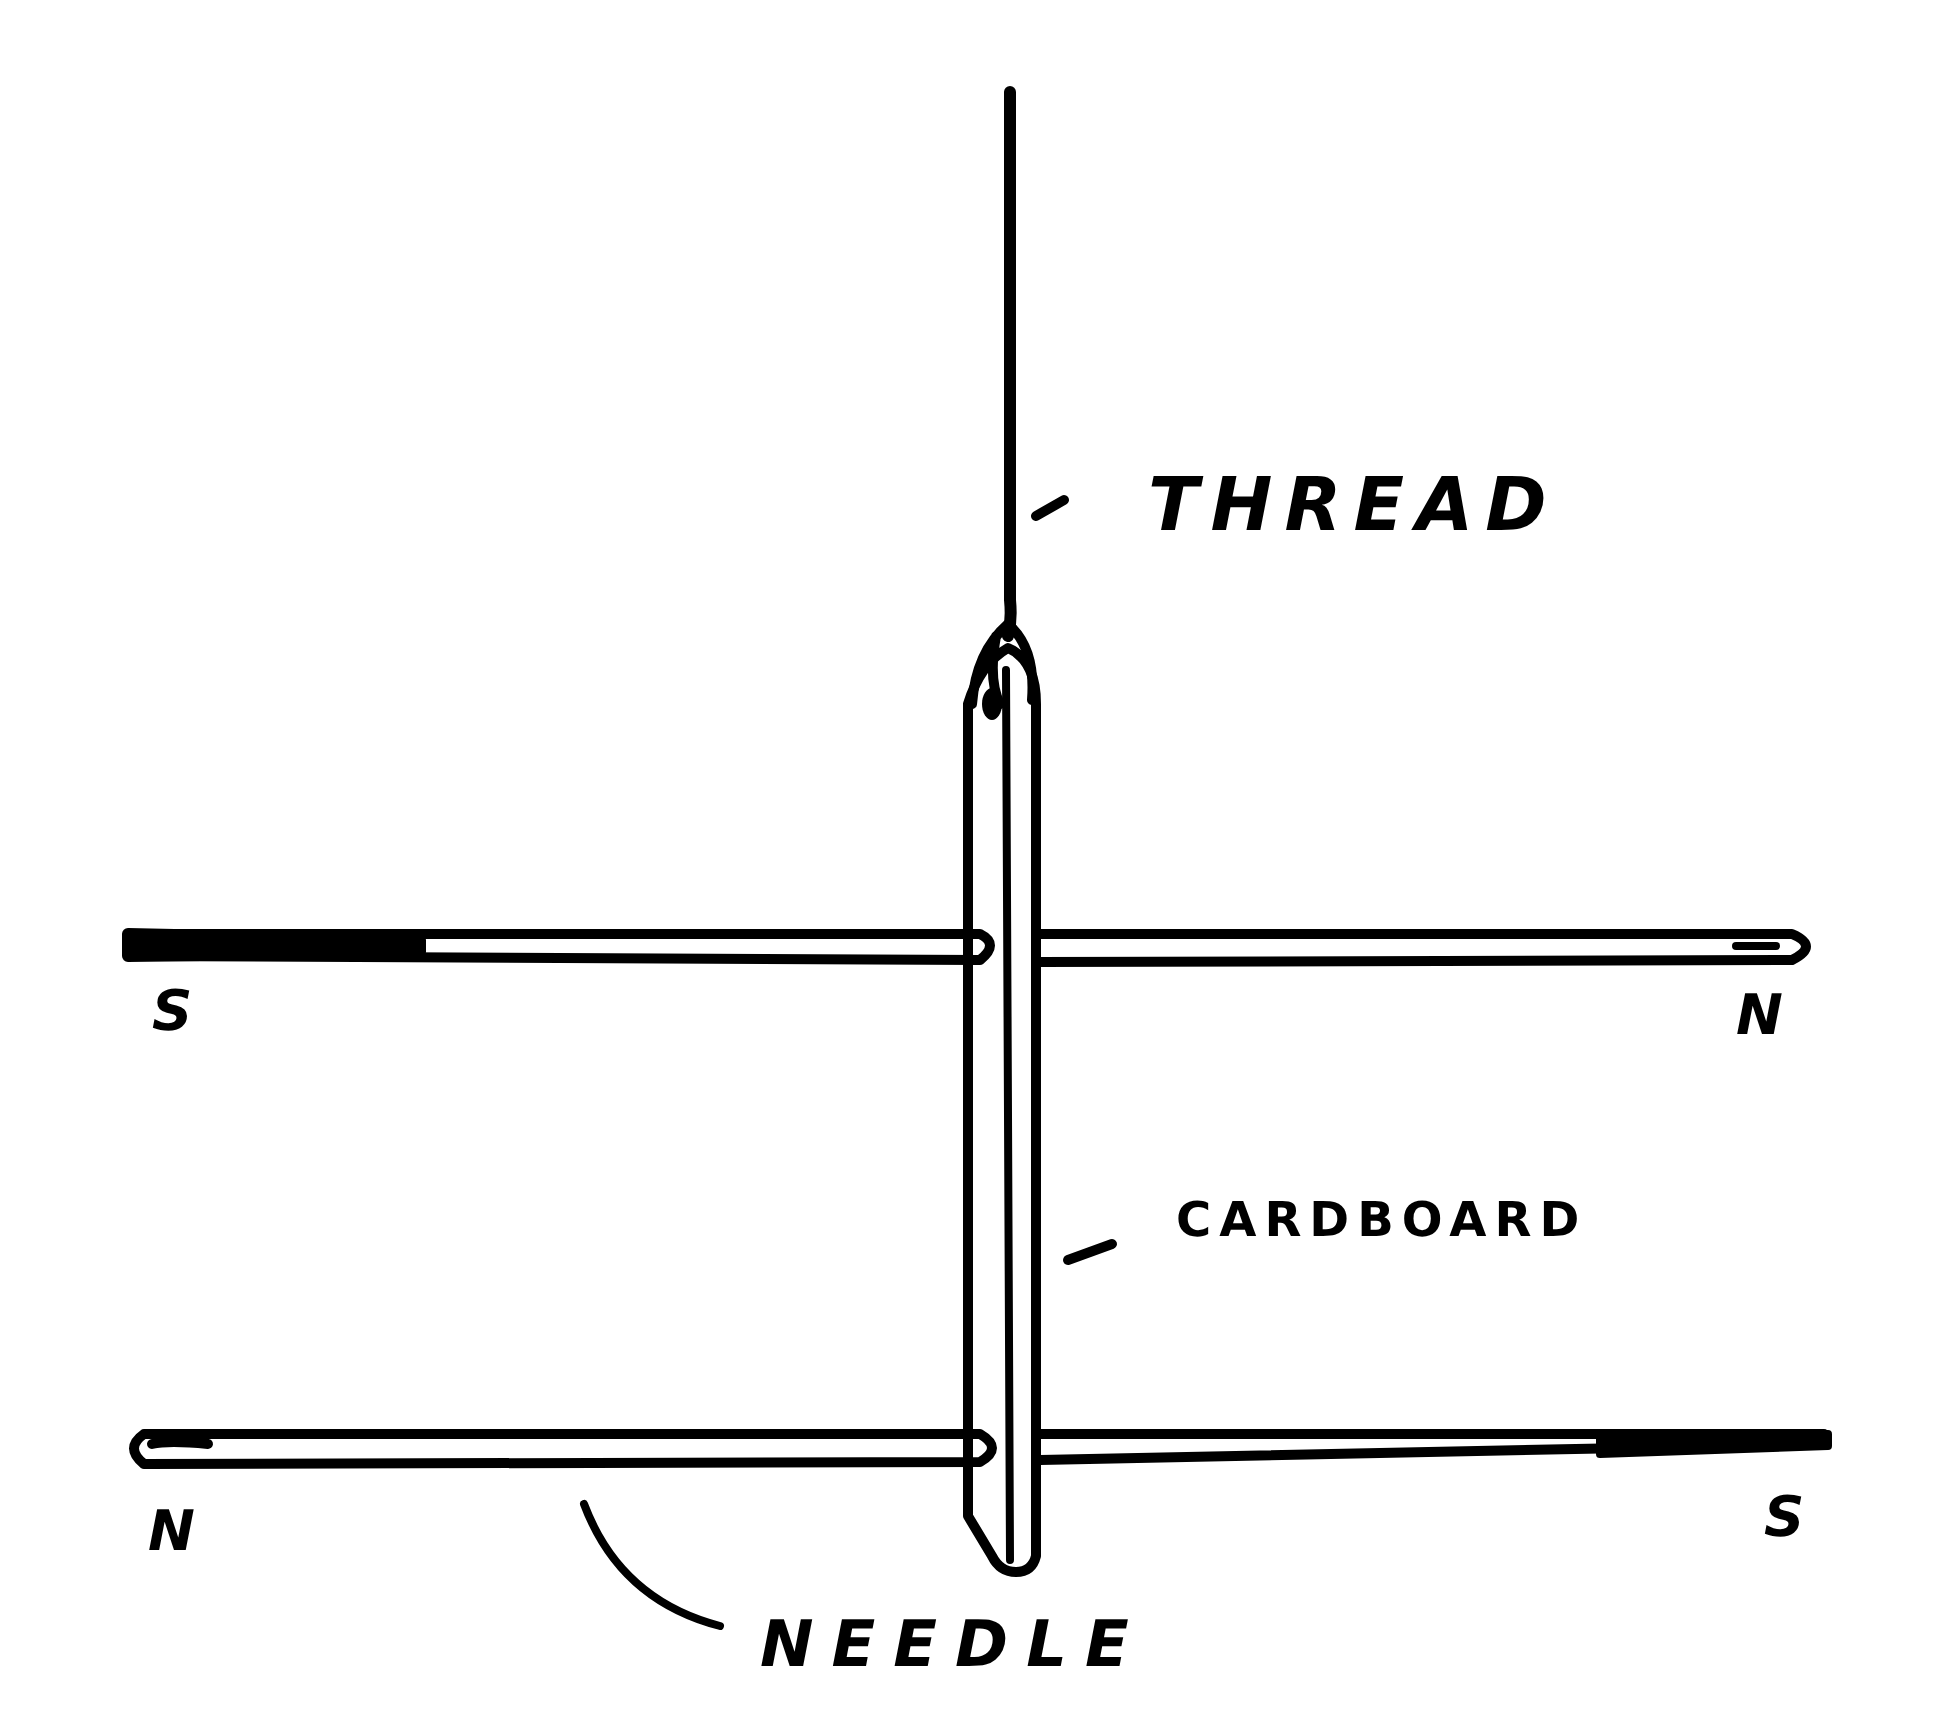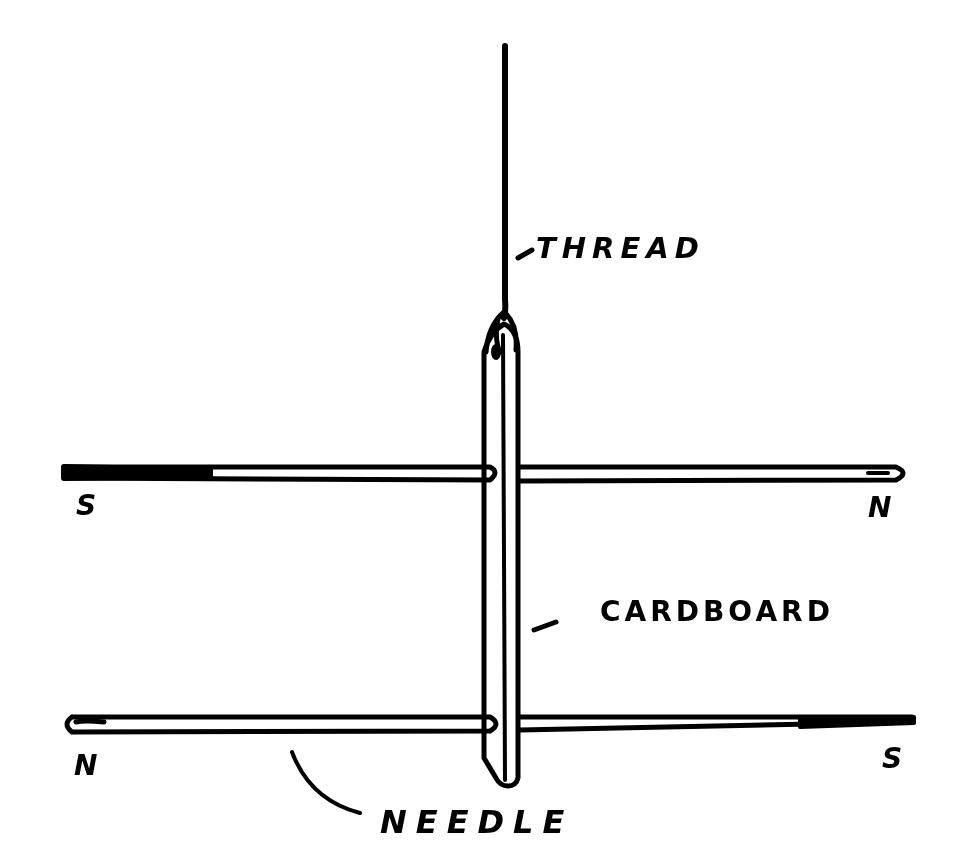--- a/index.html
+++ b/index.html
@@ -7,22 +7,22 @@
   #diagram { position: absolute; left: 0; top: 0; width: 974px; height: 862px; }
   .lbl {
     position: absolute;
     font-family: "DejaVu Sans", sans-serif;
     font-weight: bold;
     font-style: italic;
     color: #000;
     white-space: nowrap;
     line-height: 1;
   }
-  .lbl-thread { left: 536px; top: 234px; font-size: 29px; letter-spacing: 6px; text-align: right; }
-  .lbl-cardboard { left: 600px; top: 598px; font-size: 28px; letter-spacing: 4px; font-style: normal; }
+  .lbl-thread { left: 574px; top: 234px; font-size: 37px; letter-spacing: 6px; text-align: right; }
+  .lbl-cardboard { left: 588px; top: 598px; font-size: 24px; letter-spacing: 4px; font-style: normal; }
   .lbl-needle { left: 380px; top: 806px; font-size: 32px; letter-spacing: 9px; }
   .pole { font-size: 28px; }
   .pole-s-top { left: 76px; top: 492px; }
   .pole-n-top { left: 868px; top: 494px; }
   .pole-n-bot { left: 74px; top: 752px; }
   .pole-s-bot { left: 882px; top: 745px; }
 </style>
 </head>
 <body>
 

